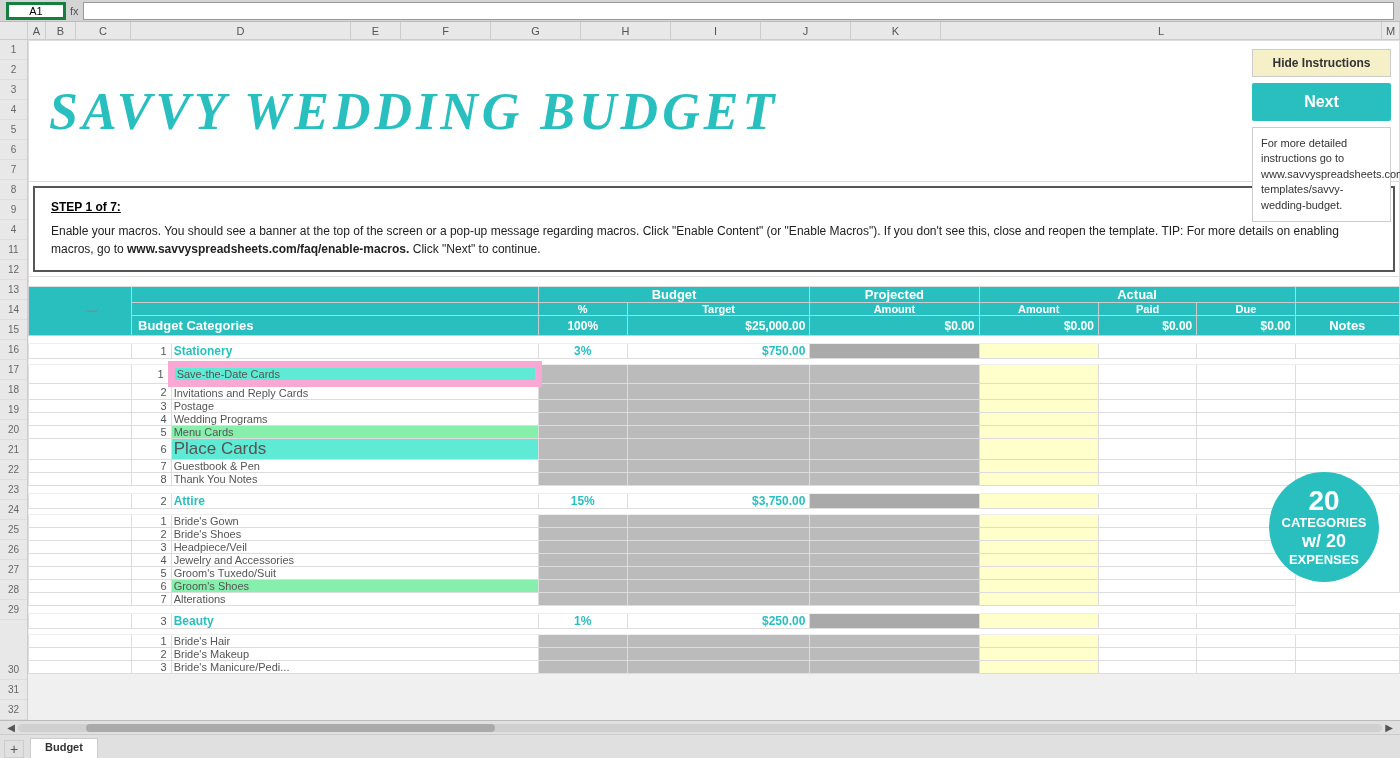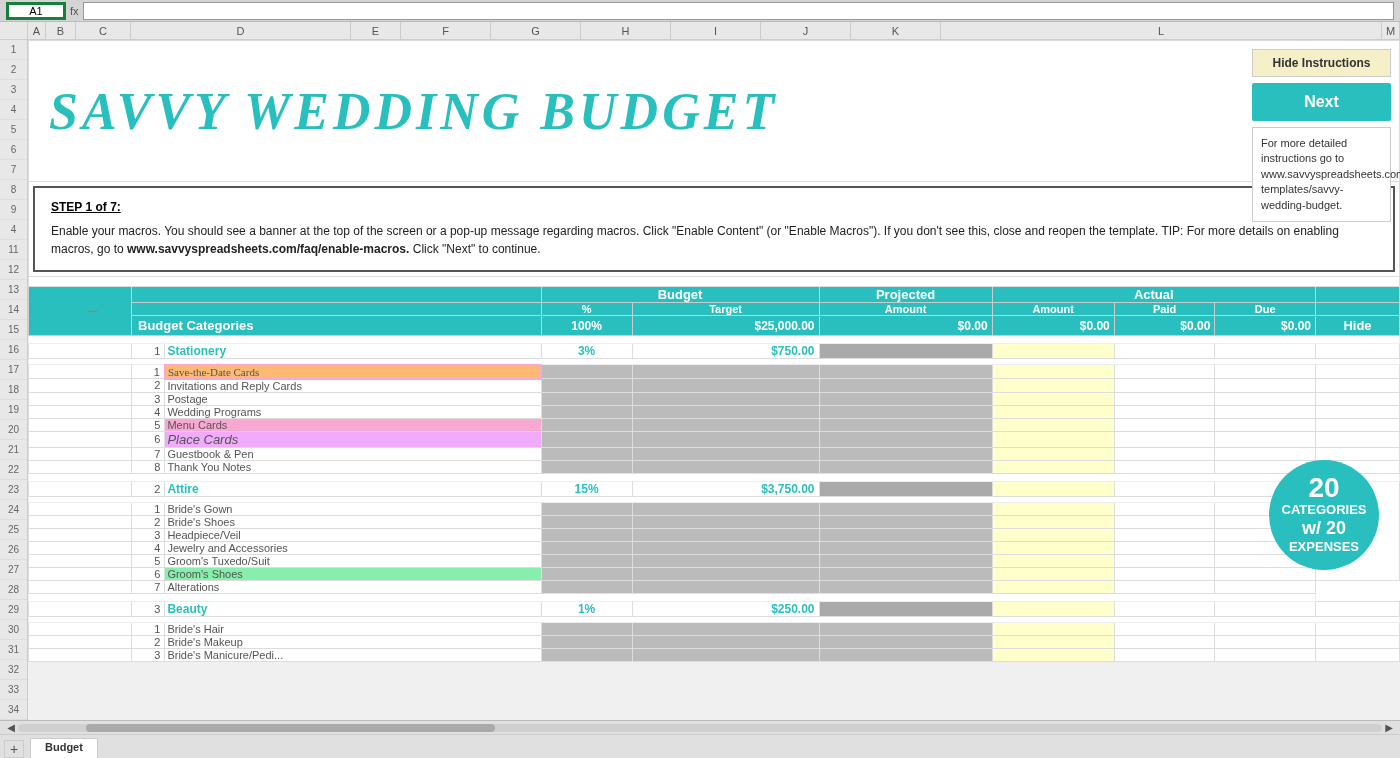--- a/index.html
+++ b/index.html
@@ -306,21 +306,21 @@
       <div class="row-num" style="height:20px;">20</div>
       <div class="row-num" style="height:20px;">21</div>
       <div class="row-num" style="height:20px;">22</div>
       <div class="row-num" style="height:20px;">23</div>
       <div class="row-num" style="height:10px;">24</div>
       <div class="row-num" style="height:20px;">25</div>
       <div class="row-num" style="height:10px;">26</div>
       <div class="row-num" style="height:20px;">27</div>
       <div class="row-num" style="height:20px;">28</div>
       <div class="row-num" style="height:20px;">29</div>
-      <div class="row-num" style="height:20px;">30</div>
+      <div class="row-num" style="height:20px;margin-top:40px;">30</div>
       <div class="row-num" style="height:20px;">31</div>
       <div class="row-num" style="height:20px;">32</div>
       <div class="row-num" style="height:20px;">33</div>
       <div class="row-num" style="height:10px;">34</div>
 
     </div>
 
     <div class="sheet-content">
       <table style="width:100%;border-collapse:collapse;background:white;">
 
@@ -385,21 +385,21 @@
         </tr>
 
         <tr>
           <td style="background:#2abfbf;color:white;font-weight:bold;font-size:13px;padding:2px 6px;border:1px solid #ccc;" colspan="2">Budget Categories</td>
           <td style="background:#2abfbf;color:white;font-weight:bold;text-align:center;border:1px solid #ccc;">100%</td>
           <td style="background:#2abfbf;color:white;font-weight:bold;text-align:right;padding-right:4px;border:1px solid #ccc;">$25,000.00</td>
           <td style="background:#2abfbf;color:white;font-weight:bold;text-align:right;padding-right:4px;border:1px solid #ccc;">$0.00</td>
           <td style="background:#2abfbf;color:white;font-weight:bold;text-align:right;padding-right:4px;border:1px solid #ccc;">$0.00</td>
           <td style="background:#2abfbf;color:white;font-weight:bold;text-align:right;padding-right:4px;border:1px solid #ccc;">$0.00</td>
           <td style="background:#2abfbf;color:white;font-weight:bold;text-align:right;padding-right:4px;border:1px solid #ccc;">$0.00</td>
-          <td style="background:#2abfbf;color:white;font-weight:bold;text-align:center;font-size:13px;border:1px solid #ccc;">Hide</td>
+          <td style="background:#2abfbf;color:white;font-weight:bold;text-align:center;font-size:13px;border:1px solid #ccc;">Notes</td>
         </tr>
 
         <tr>
           <td colspan="10" style="height:8px;background:white;border:1px solid #eee;"></td>
         </tr>
 
         <tr>
           <td style="background:white;border:1px solid #ddd;width:90px;"></td>
           <td style="background:white;color:#555;text-align:right;padding-right:4px;border:1px solid #ddd;font-size:11px;">1</td>
           <td style="background:white;color:#2abfbf;font-weight:bold;font-size:12px;padding-left:2px;border:1px solid #ddd;">Stationery</td>
@@ -412,21 +412,21 @@
           <td style="background:white;border:1px solid #ddd;"></td>
         </tr>
 
         <tr>
           <td colspan="10" style="height:6px;background:white;border:1px solid #eee;"></td>
         </tr>
 
         <tr class="data-row">
           <td style="background:white;border:1px solid #ddd;"></td>
           <td style="background:white;color:#555;text-align:right;padding-right:4px;border:1px solid #ddd;font-size:11px;">1</td>
-          <td style="background:#fdba74;color:#555;padding-left:2px;border:2px solid #f9a8d4;font-size:11px;font-family:Liberation Serif, serif;">Save-the-Date Cards</td>
+          <td style="background:#5eead4;color:#555;padding-left:2px;border:7px solid #f9a8d4;font-size:11px;">Save-the-Date Cards</td>
           <td style="background:#bbb;border:1px solid #ddd;"></td>
           <td style="background:#bbb;border:1px solid #ddd;"></td>
           <td style="background:#bbb;border:1px solid #ddd;"></td>
           <td style="background:#ffffcc;border:1px solid #ddd;"></td>
           <td style="background:white;border:1px solid #ddd;"></td>
           <td style="background:white;border:1px solid #ddd;"></td>
           <td style="background:white;border:1px solid #ddd;"></td>
         </tr>
         <tr class="data-row">
           <td style="background:white;border:1px solid #ddd;"></td>
@@ -460,33 +460,33 @@
           <td style="background:#bbb;border:1px solid #ddd;"></td>
           <td style="background:#bbb;border:1px solid #ddd;"></td>
           <td style="background:#ffffcc;border:1px solid #ddd;"></td>
           <td style="background:white;border:1px solid #ddd;"></td>
           <td style="background:white;border:1px solid #ddd;"></td>
           <td style="background:white;border:1px solid #ddd;"></td>
         </tr>
         <tr class="data-row">
           <td style="background:white;border:1px solid #ddd;"></td>
           <td style="background:white;color:#555;text-align:right;padding-right:4px;border:1px solid #ddd;font-size:11px;">5</td>
-          <td style="background:#f9a8d4;color:#555;padding-left:2px;border:1px solid #ddd;font-size:11px;">Menu Cards</td>
+          <td style="background:#86efac;color:#555;padding-left:2px;border:1px solid #ddd;font-size:11px;">Menu Cards</td>
           <td style="background:#bbb;border:1px solid #ddd;"></td>
           <td style="background:#bbb;border:1px solid #ddd;"></td>
           <td style="background:#bbb;border:1px solid #ddd;"></td>
           <td style="background:#ffffcc;border:1px solid #ddd;"></td>
           <td style="background:white;border:1px solid #ddd;"></td>
           <td style="background:white;border:1px solid #ddd;"></td>
           <td style="background:white;border:1px solid #ddd;"></td>
         </tr>
         <tr class="data-row">
           <td style="background:white;border:1px solid #ddd;"></td>
           <td style="background:white;color:#555;text-align:right;padding-right:4px;border:1px solid #ddd;font-size:11px;">6</td>
-          <td style="background:#f0abfc;color:#555;padding-left:2px;border:1px solid #ddd;font-size:13px;font-style:italic;">Place Cards</td>
+          <td style="background:#5eead4;color:#555;padding-left:2px;border:1px solid #ddd;font-size:17px;">Place Cards</td>
           <td style="background:#bbb;border:1px solid #ddd;"></td>
           <td style="background:#bbb;border:1px solid #ddd;"></td>
           <td style="background:#bbb;border:1px solid #ddd;"></td>
           <td style="background:#ffffcc;border:1px solid #ddd;"></td>
           <td style="background:white;border:1px solid #ddd;"></td>
           <td style="background:white;border:1px solid #ddd;"></td>
           <td style="background:white;border:1px solid #ddd;"></td>
         </tr>
         <tr class="data-row">
           <td style="background:white;border:1px solid #ddd;"></td>

